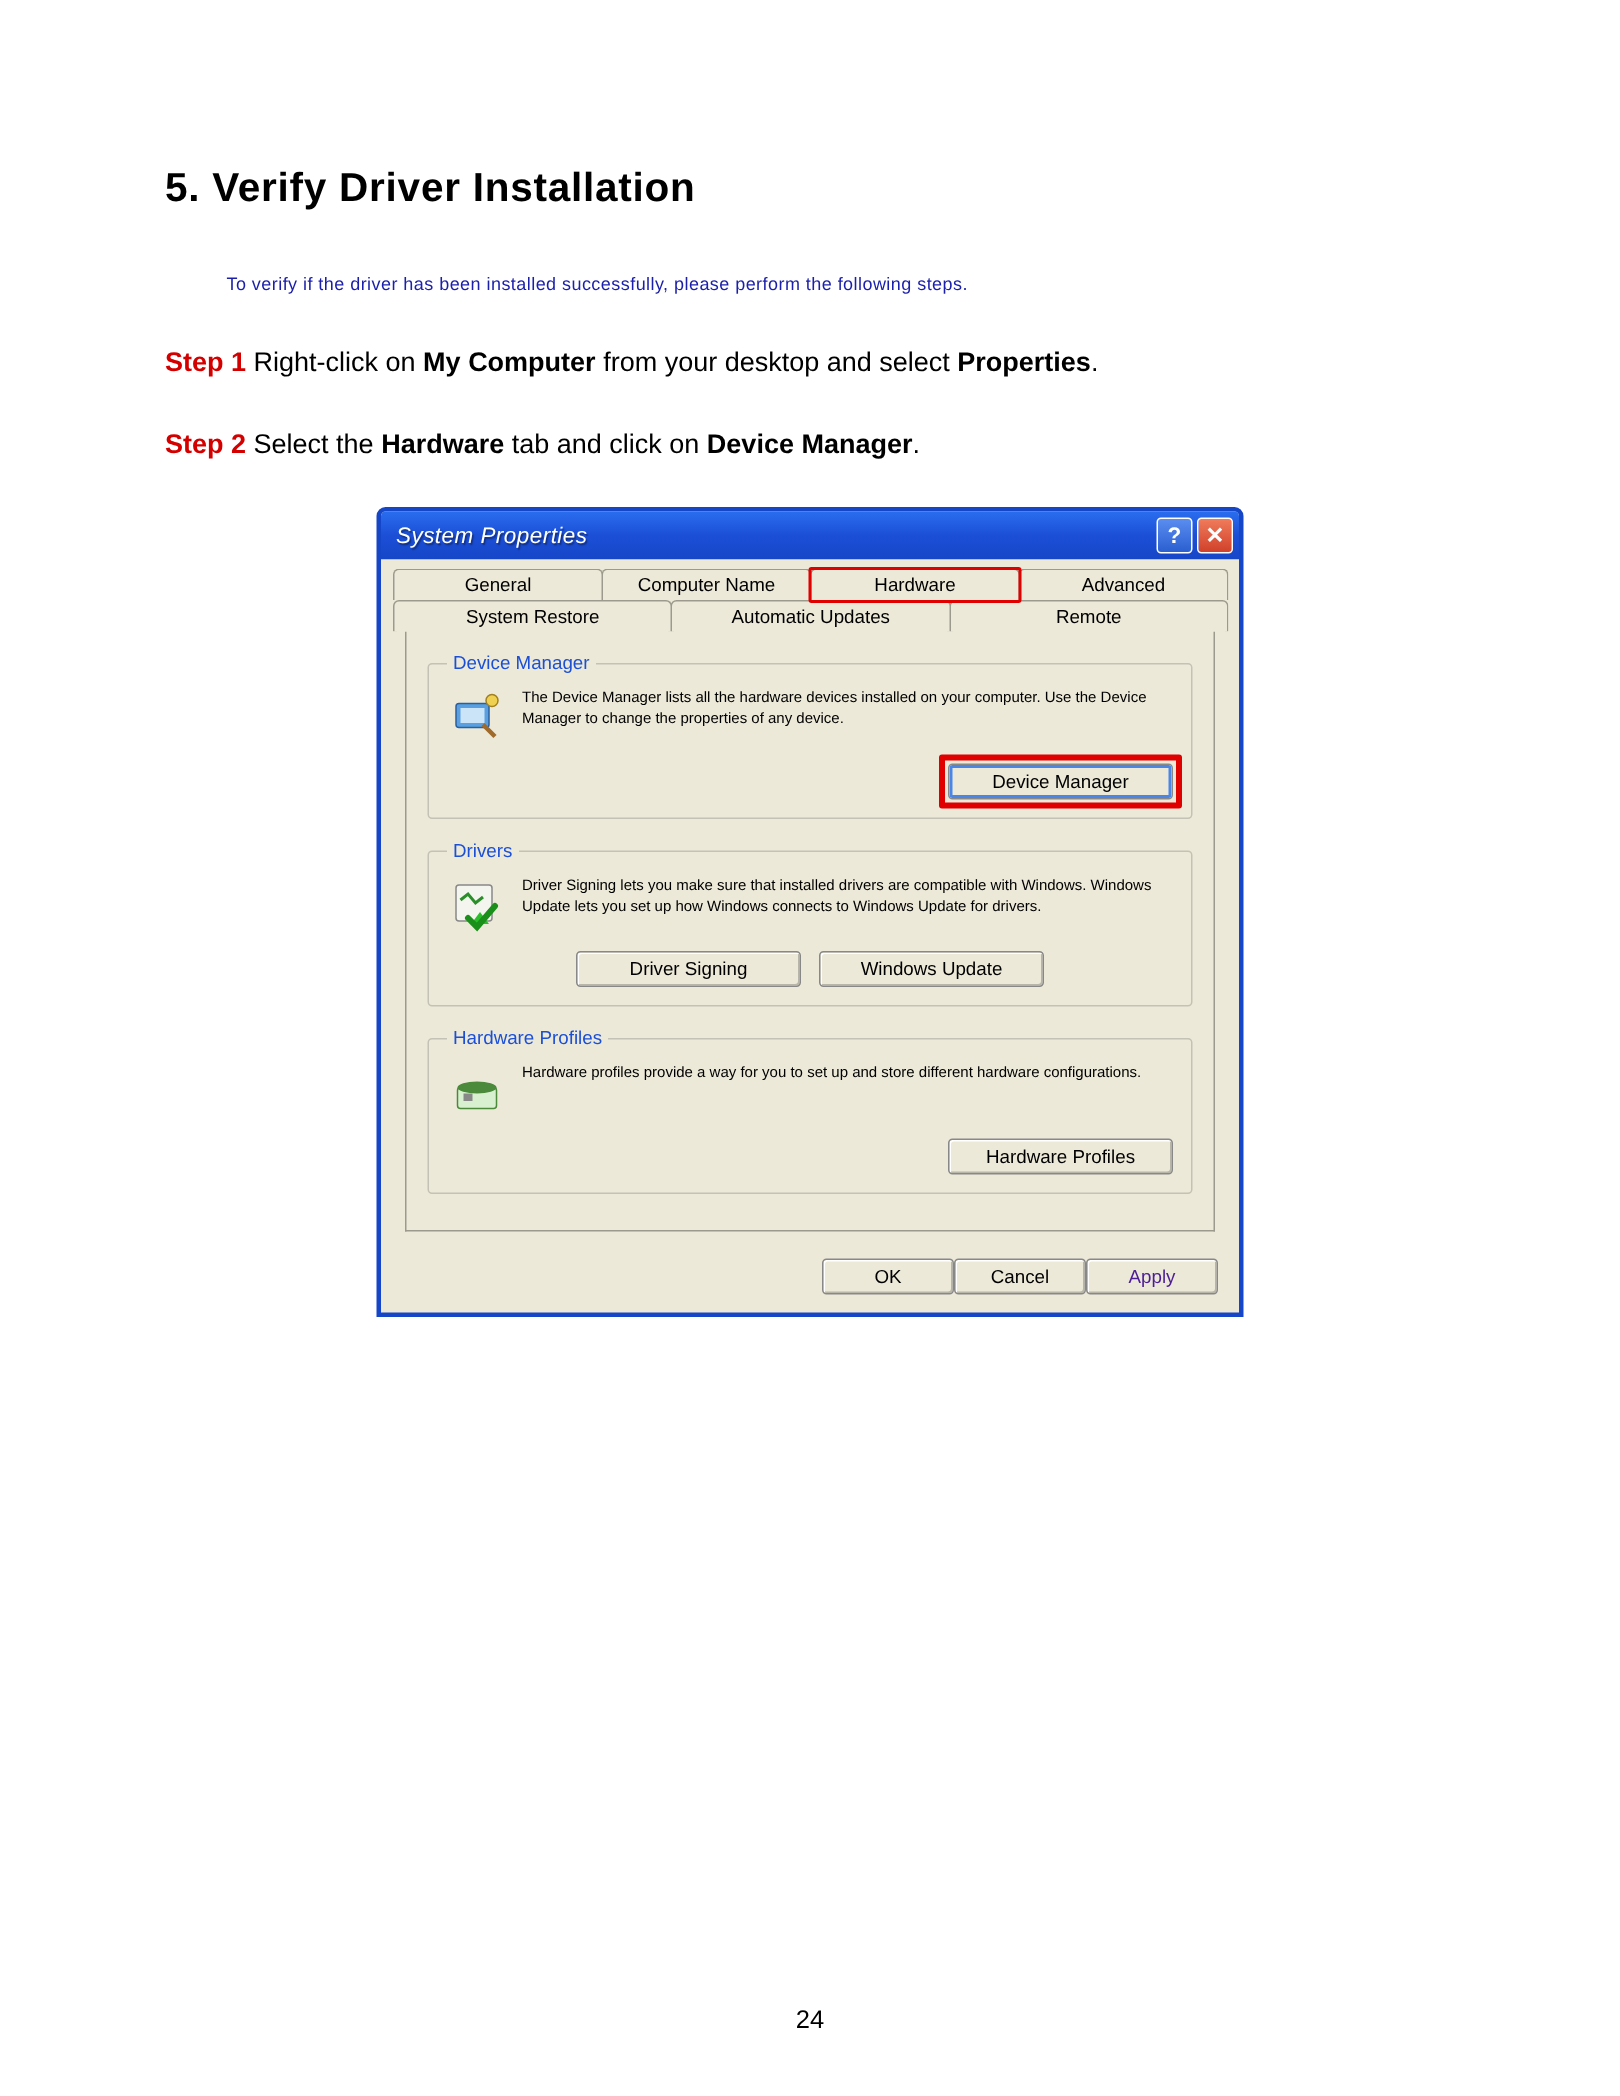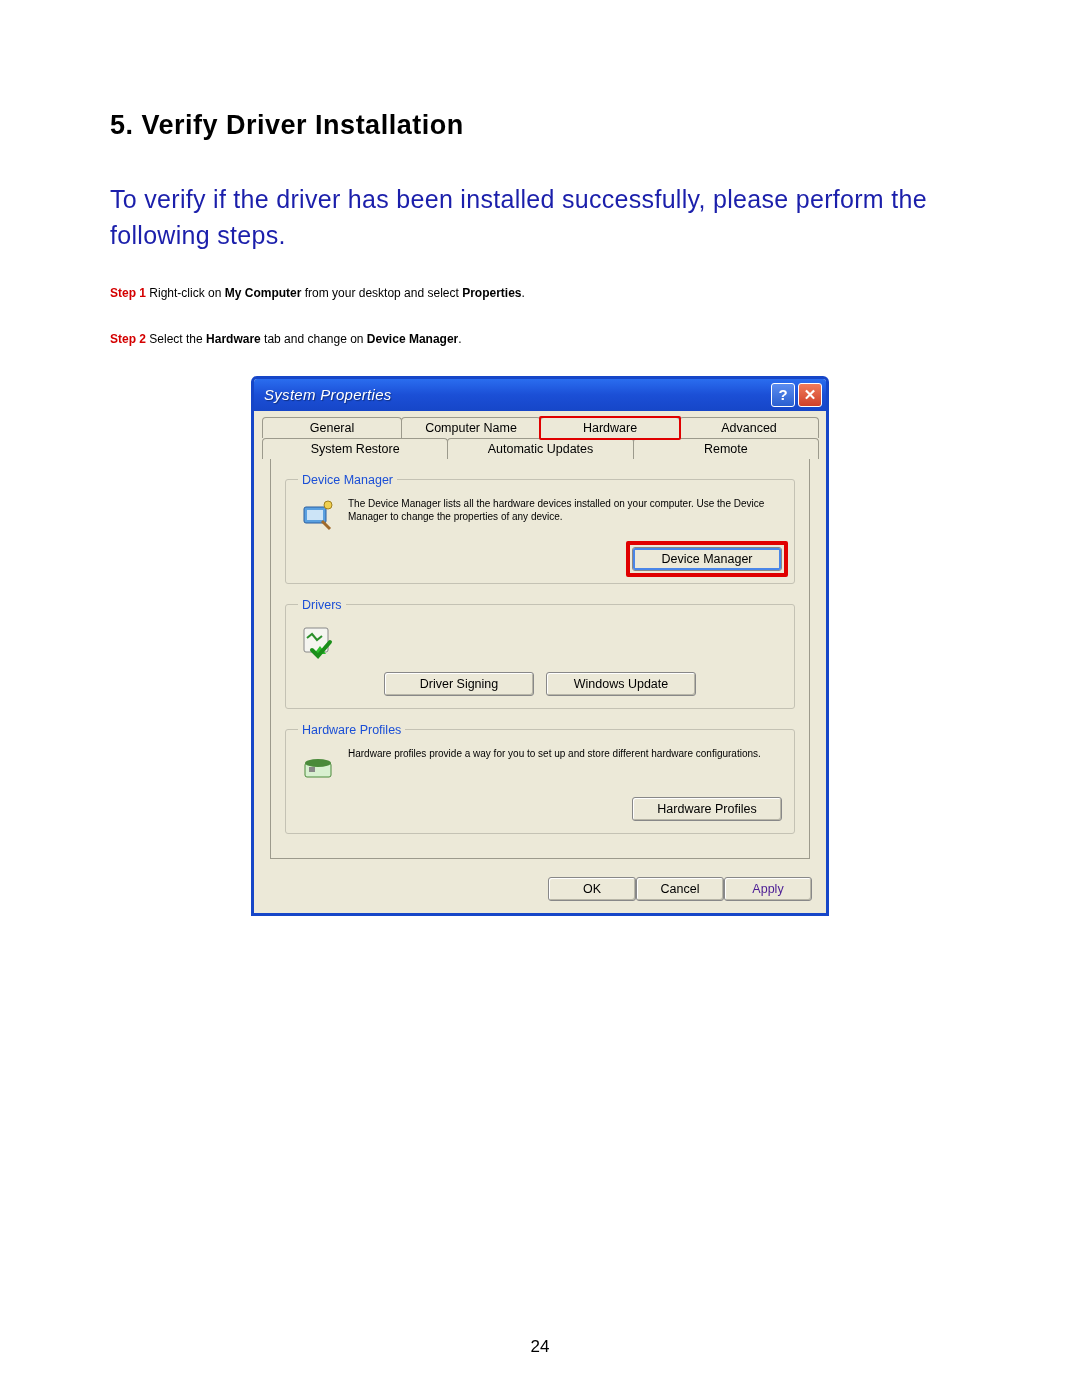--- a/index.html
+++ b/index.html
@@ -18,27 +18,28 @@
   }
   .heading {
     font-size: 27px;
     font-weight: bold;
     letter-spacing: 0.5px;
     margin-bottom: 40px;
     color: #000;
   }
   .intro {
     color: #1b1fab;
-    font-size: 25px;
+    font-size: 12px;
     line-height: 1.45;
     letter-spacing: 0.3px;
     margin-bottom: 30px;
+    margin-left: 41px;
   }
   .step-line {
-    font-size: 12px;
+    font-size: 18px;
     color: #000;
     margin-bottom: 28px;
     line-height: 1.5;
   }
   .step-label { color: #d40000; font-weight: bold; }
   .bold { font-weight: bold; }
   .dlg-wrap {
     margin: 10px auto 0 auto;
     width: 578px;
   }
@@ -192,21 +193,21 @@
 
 <div class="page">
   <div class="heading">5. Verify Driver Installation</div>
   <div class="intro">To verify if the driver has been installed successfully, please perform the following steps.</div>
 
   <div class="step-line">
     <span class="step-label">Step 1</span><span> Right-click on </span><span class="bold">My Computer</span><span> from your desktop and select </span><span class="bold">Properties</span><span>.</span>
   </div>
 
   <div class="step-line">
-    <span class="step-label">Step 2</span><span> Select the </span><span class="bold">Hardware</span><span> tab and change on </span><span class="bold">Device Manager</span><span>.</span>
+    <span class="step-label">Step 2</span><span> Select the </span><span class="bold">Hardware</span><span> tab and click on </span><span class="bold">Device Manager</span><span>.</span>
   </div>
 
   <div class="dlg-wrap">
     <div class="xp-window">
       <div class="titlebar">
         <span class="titlebar-title">System Properties</span>
         <div class="titlebar-buttons">
           <div class="tb-btn tb-help">?</div>
           <div class="tb-btn tb-close">✕</div>
         </div>
@@ -249,20 +250,21 @@
             <legend>Drivers</legend>
             <div class="group-row">
               <div class="icon-box">
                 <svg width="36" height="36" viewBox="0 0 36 36">
                   <rect x="4" y="4" width="24" height="24" rx="2" fill="#f5f5f0" stroke="#888"></rect>
                   <polyline points="7,14 12,10 17,16 22,12" fill="none" stroke="#2a8f2a" stroke-width="2"></polyline>
                   <path d="M14 30 L20 22 L26 30" fill="#2abf2a"></path>
                   <path d="M12 26 L18 32 L30 18" fill="none" stroke="#1a8f1a" stroke-width="4" stroke-linecap="round"></path>
                 </svg>
               </div>
+              <div class="desc">Driver Signing lets you make sure that installed drivers are compatible with Windows. Windows Update lets you set up how Windows connects to Windows Update for drivers.</div>
             </div>
             <div class="btn-row two">
               <button class="xp-btn">Driver Signing</button>
               <button class="xp-btn">Windows Update</button>
             </div>
           </fieldset>
 
           <fieldset class="group">
             <legend>Hardware Profiles</legend>
             <div class="group-row">

